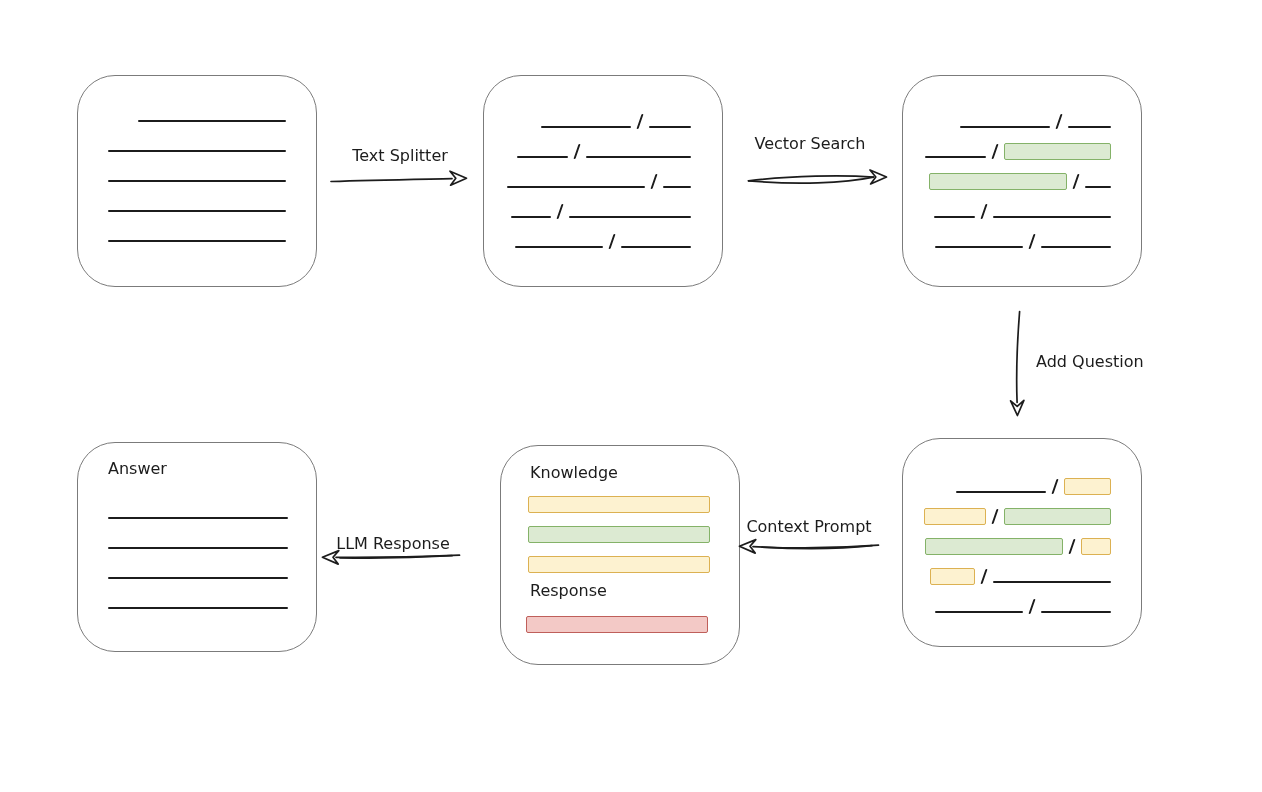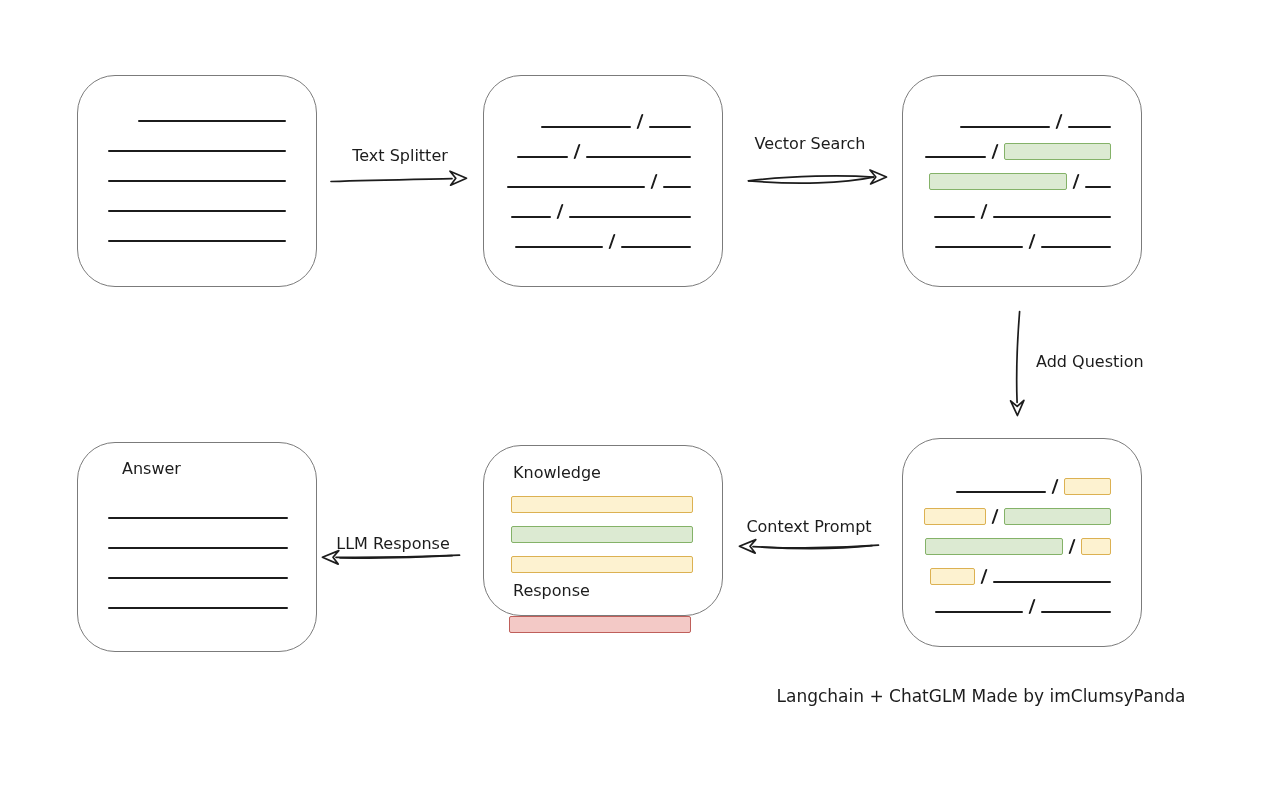--- a/index.html
+++ b/index.html
@@ -194,31 +194,31 @@
           <div class="seg-line" style="width: 118px;"></div>
         </div>
         <div class="row">
           <div class="seg-line" style="width: 88px;"></div>
           <div class="seg-slash"></div>
           <div class="seg-line" style="width: 70px;"></div>
         </div>
       </div>
   </div>
 
-  <div class="node" style="left:483px;top:445px;width:240px;height:171px">
+  <div class="node" style="left:500px;top:445px;width:240px;height:220px">
     <div class="inbox-label" style="left:29px;top:17px">Knowledge</div>
     <div class="pbar bar-yellow" style="left:27px;top:50px"></div>
     <div class="pbar bar-green" style="left:27px;top:80px"></div>
     <div class="pbar bar-yellow" style="left:27px;top:110px"></div>
     <div class="inbox-label" style="left:29px;top:135px">Response</div>
     <div class="pbar bar-red" style="left:25px;top:170px"></div>
   </div>
 
   <div class="node" style="left:77px;top:442px;width:240px;height:210px">
-    <div class="inbox-label" style="left:44px;top:16px">Answer</div>
+    <div class="inbox-label" style="left:30px;top:16px">Answer</div>
     <div class="rows align-left" style="padding:48px 0 0 30px">
         <div class="row">
           <div class="seg-line" style="width: 180px;"></div>
         </div>
         <div class="row">
           <div class="seg-line" style="width: 180px;"></div>
         </div>
         <div class="row">
           <div class="seg-line" style="width: 180px;"></div>
         </div>
@@ -260,15 +260,14 @@
       </g>
     </g>
   </svg>
 
   <div class="arrow-label centered" style="left:336px;top:146px;width:128px">Text Splitter</div>
   <div class="arrow-label centered" style="left:746px;top:134px;width:128px">Vector Search</div>
   <div class="arrow-label" style="left:1036px;top:352px">Add Question</div>
   <div class="arrow-label centered" style="left:735px;top:517px;width:148px">Context Prompt</div>
   <div class="arrow-label centered" style="left:328px;top:534px;width:130px">LLM Response</div>
 
-  <div class="caption">Langchain + ChatGLM Made by imClumsyPanda</div>
 
 </div>
 
 </body></html>

